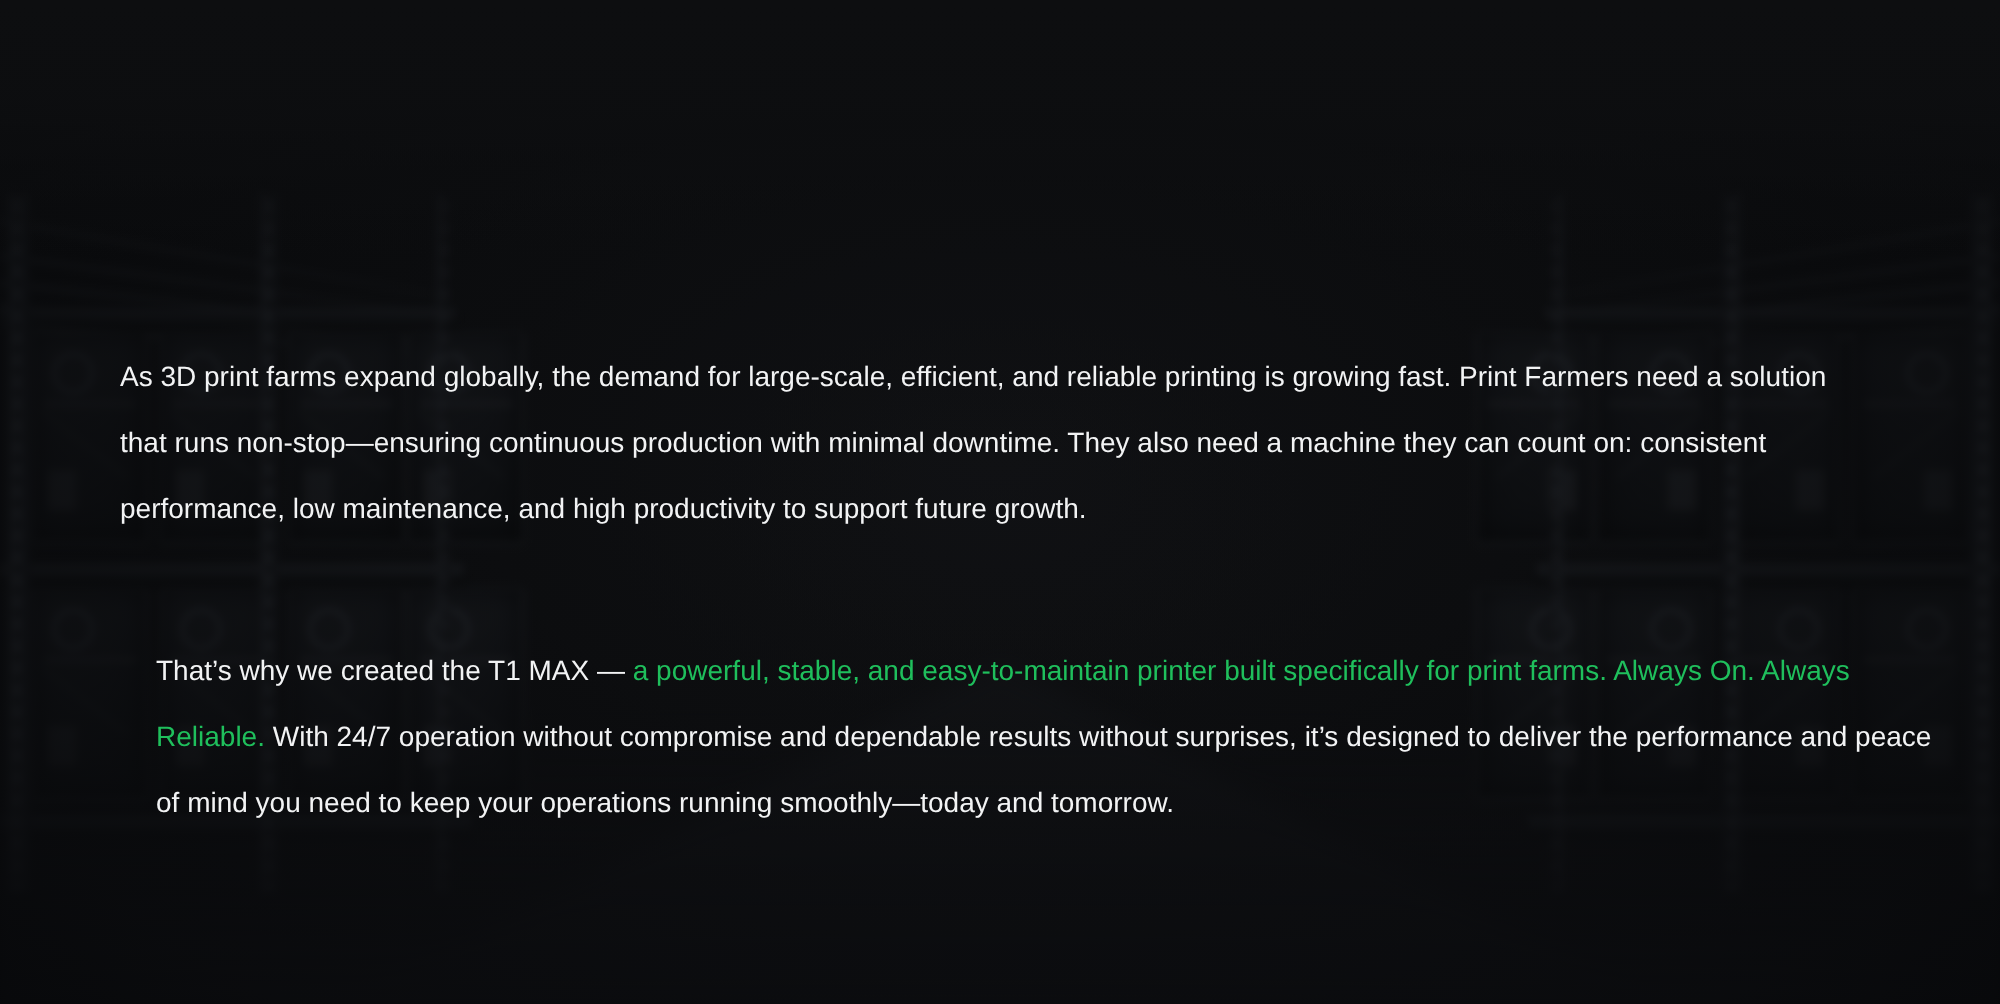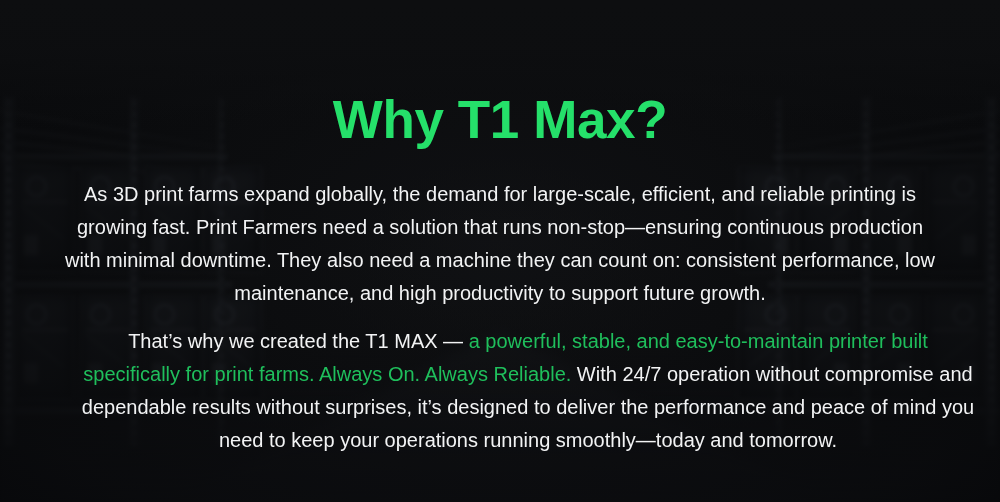--- a/index.html
+++ b/index.html
@@ -153,23 +153,22 @@
     text-align: center;
     font-size: 53px;
     font-weight: 700;
     letter-spacing: -.4px;
     line-height: 1;
     color: #25e06a;
   }
 
   .para {
     position: absolute;
-    text-align: center;
     color: #f2f3f4;
-    font-size: 20px;
+    font-size: 14px;
     line-height: 33px;
     font-weight: 400;
   }
   .para-1 { top: 158px; left: 60px; width: 880px; }
   .para-2 { top: 305px; left: 50px; width: 900px; margin-left: 28px; }
 
   .hl { color: #1fbf5c; }
 </style>
 </head>
 <body>
@@ -322,20 +321,19 @@
     </div>
 
     <div class="floor-glow"></div>
   </div>
 
   <div class="bg-vignette"></div>
   <div class="bg-topfade"></div>
 
   <div class="content">
 
-    <h1 class="headline">Why T1 Max?</h1>
 
     <p class="para para-1">As 3D print farms expand globally, the demand for large-scale, efficient, and reliable printing is growing fast. Print Farmers need a solution that runs non-stop—ensuring continuous production with minimal downtime. They also need a machine they can count on: consistent performance, low maintenance, and high productivity to support future growth.</p>
 
     <p class="para para-2"><span>That’s why we created the T1 MAX — </span><span class="hl">a powerful, stable, and easy-to-maintain printer built specifically for print farms. Always On. Always Reliable.</span><span> With 24/7 operation without compromise and dependable results without surprises, it’s designed to deliver the performance and peace of mind you need to keep your operations running smoothly—today and tomorrow.</span></p>
 
   </div>
 </div>
 
 </body></html>

